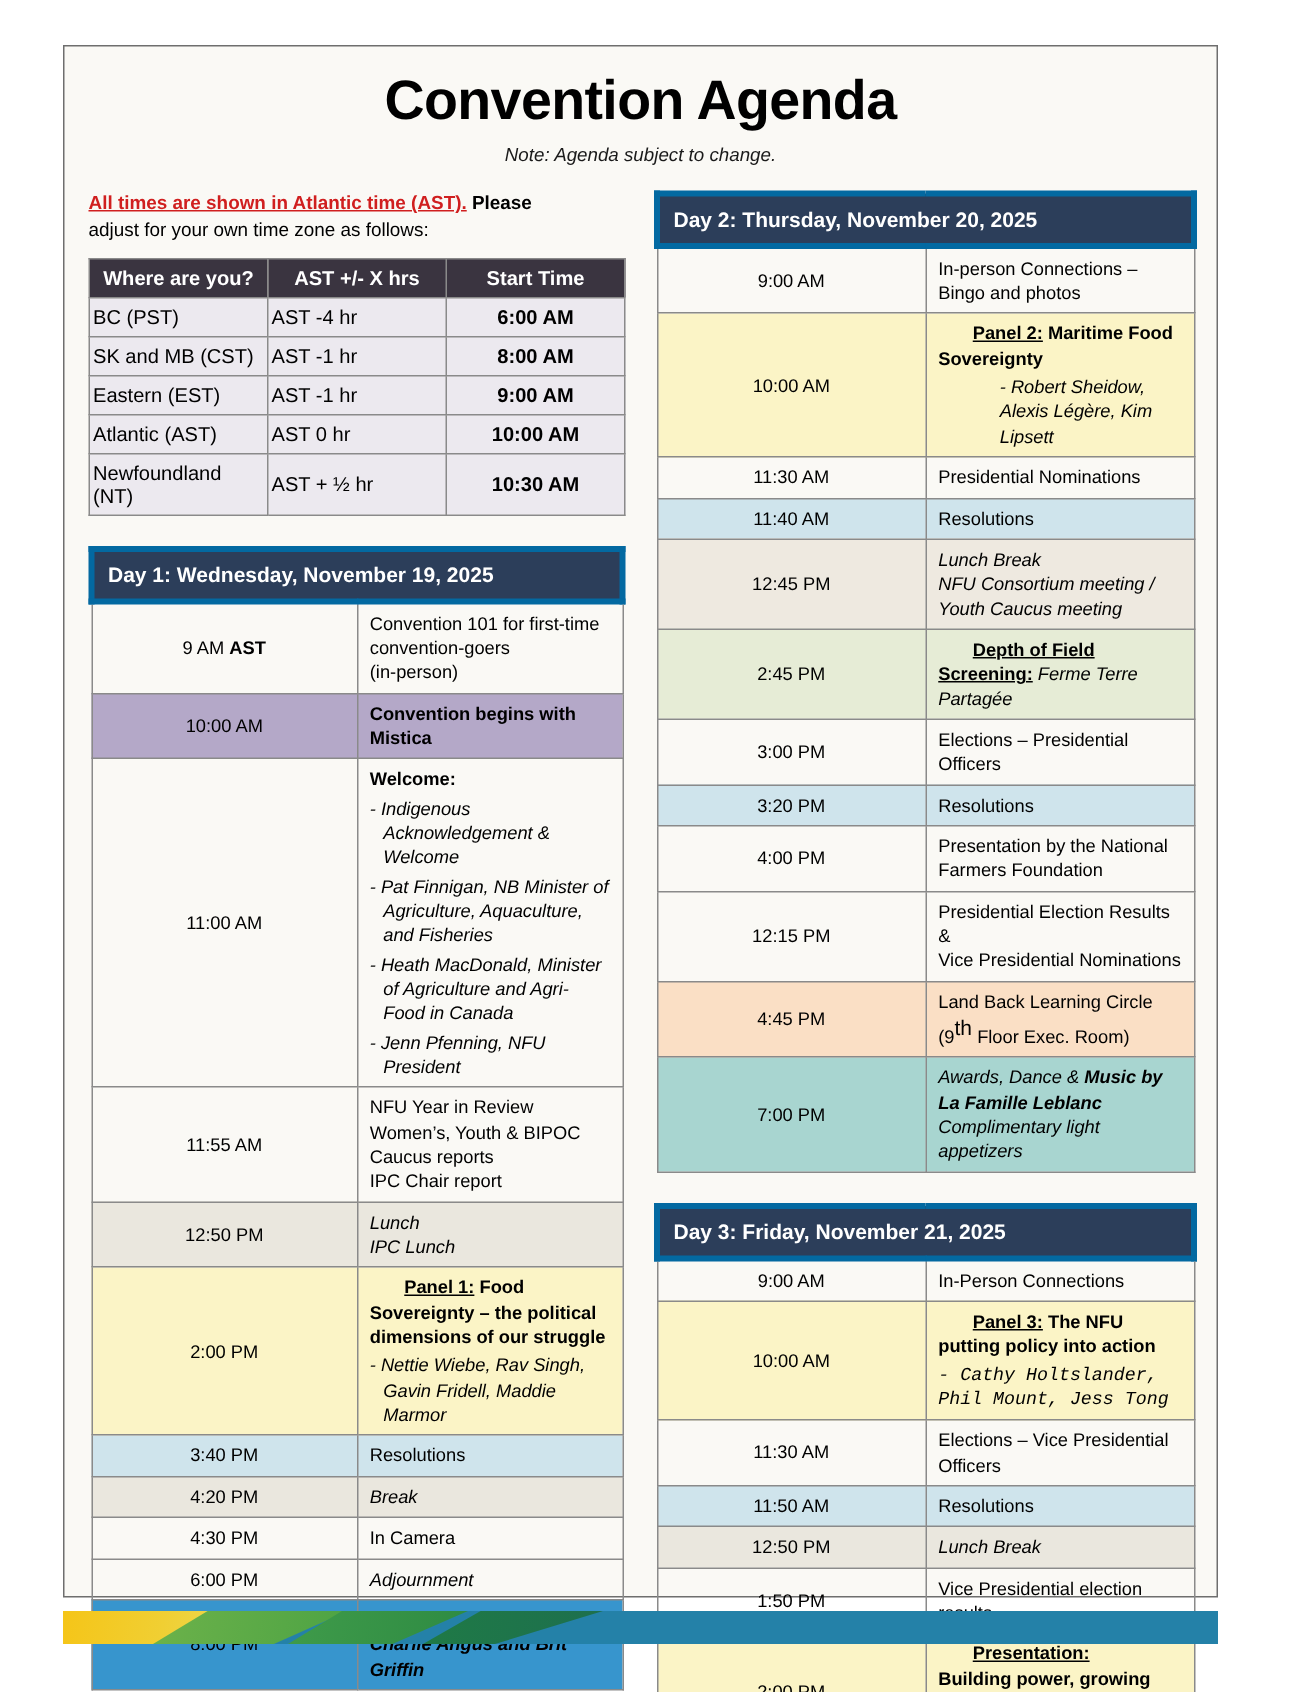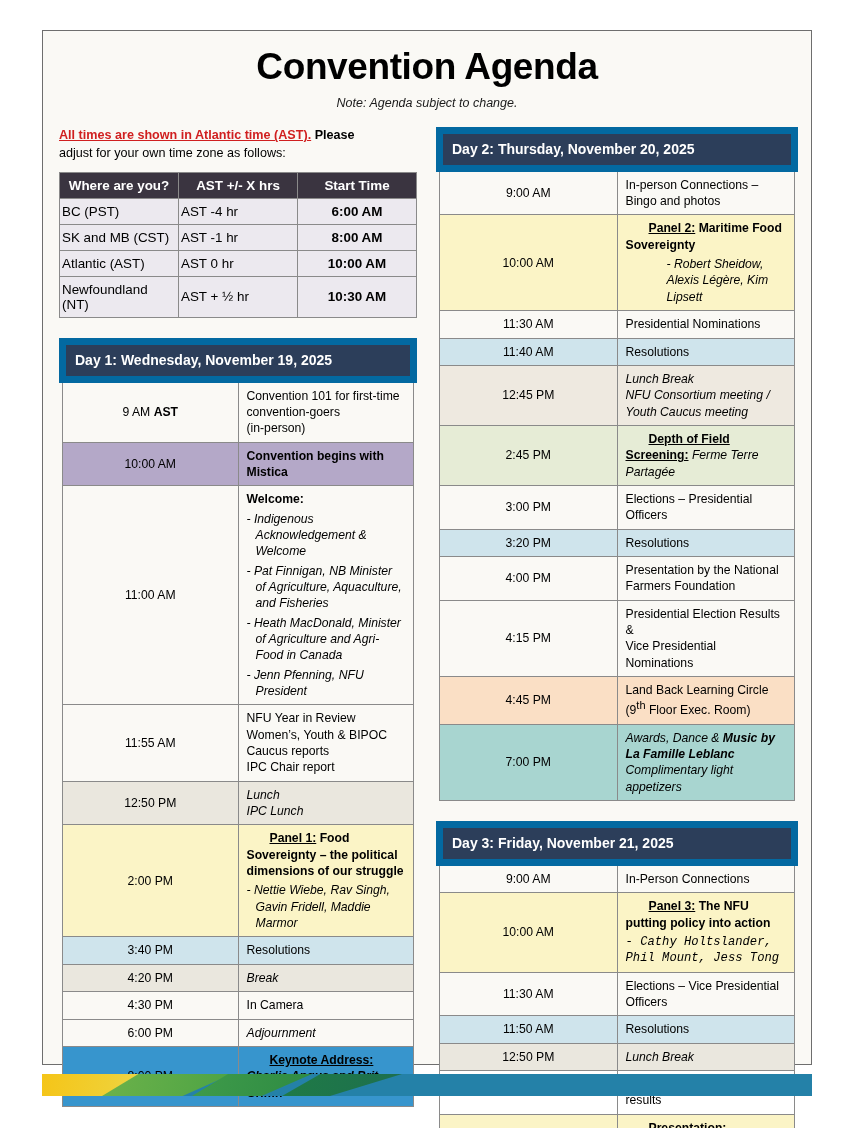--- a/index.html
+++ b/index.html
@@ -59,31 +59,31 @@
     text-align:center;padding:5px 7px;
   }
   .tz td{background:#ece9ef;font-size:13.4px;padding:5px 2px;color:#000;margin-top:15px;}
   .tz td.c{text-align:center;font-weight:bold;}
   .tz th.c{text-align:center;}
 
   
   .day{margin-top:20px;}
   .day .dayhead{
     background:#2c3e5a;color:#fff;font-size:14px;font-weight:bold;
-    text-align:left;padding:6px 9px;border:7px solid #0369a1;
+    text-align:left;padding:6px 9px;border:4px solid #0369a1;
   }
   .day td{font-size:12.2px;padding:5px 8px;color:#000;line-height:1.34;}
   .day td.time{
     text-align:center;width:74px;font-size:12.2px;white-space:nowrap;
   }
   .colR .day td.time{width:72px;}
   .it{font-style:italic;}
   .bd{font-weight:bold;}
   .ul{text-decoration:underline;padding-left:23px;}
-  .sub{font-size:11px;vertical-align:super;}
+  .sub{font-size:14px;vertical-align:super;}
   .ind{display:block;padding-left:9px;text-indent:-9px;}
   .gap{margin-top:3px;}
 </style>
 </head>
 <body>
 
 <div class="page">
 
   <div class="title">Convention Agenda</div>
   <div class="subtitle">Note:  Agenda subject to change.</div>
@@ -110,20 +110,25 @@
           <td>BC (PST)</td>
           <td>AST -4 hr</td>
           <td class="c">6:00 AM</td>
         </tr>
         <tr>
           <td>SK and MB (CST)</td>
           <td>AST -1 hr</td>
           <td class="c">8:00 AM</td>
         </tr>
         <tr>
+          <td>Eastern (EST)</td>
+          <td>AST -1 hr</td>
+          <td class="c">9:00 AM</td>
+        </tr>
+        <tr>
           <td>Atlantic (AST)</td>
           <td>AST 0 hr</td>
           <td class="c">10:00 AM</td>
         </tr>
         <tr>
           <td>Newfoundland (NT)</td>
           <td>AST + ½ hr</td>
           <td class="c">10:30 AM</td>
         </tr>
       </tbody>
@@ -253,21 +258,21 @@
         </tr>
         <tr style="background:#cfe4ec;">
           <td class="time">3:20 PM</td>
           <td>Resolutions</td>
         </tr>
         <tr>
           <td class="time">4:00 PM</td>
           <td>Presentation by the National Farmers Foundation</td>
         </tr>
         <tr>
-          <td class="time">4:15 PM</td>
+          <td class="time">12:15 PM</td>
           <td>
             <span>Presidential Election Results &amp;</span><br>
             <span>Vice Presidential Nominations</span>
           </td>
         </tr>
         <tr style="background:#fadfc5;">
           <td class="time">4:45 PM</td>
           <td><span>Land Back Learning Circle (9</span><span class="sub">th</span><span> Floor Exec. Room)</span></td>
         </tr>
         <tr style="background:#a8d5d0;">

